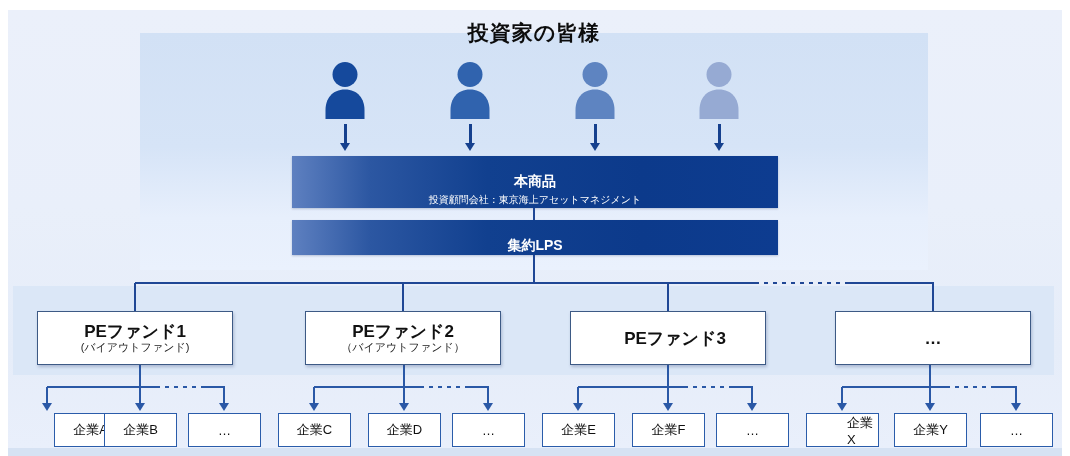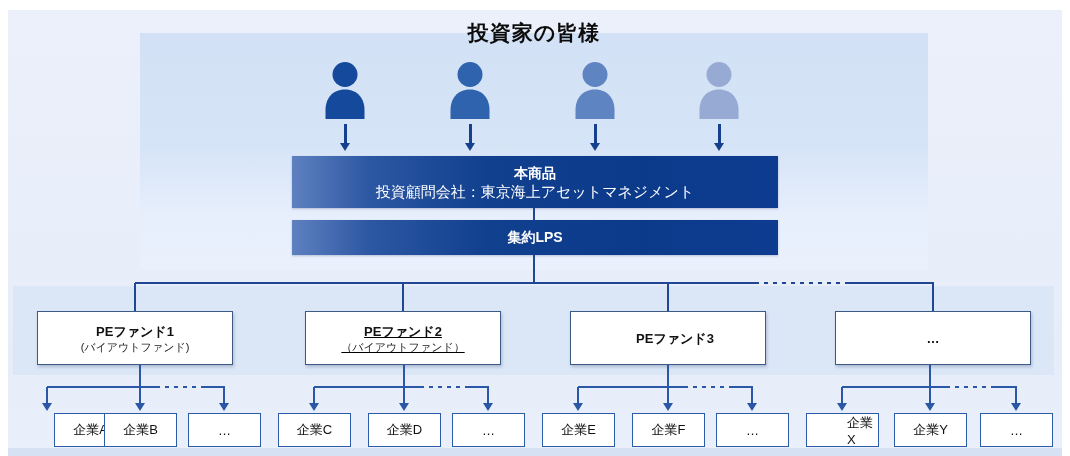--- a/index.html
+++ b/index.html
@@ -25,34 +25,34 @@
     left:8px;top:448px;width:1054px;height:8px;
     background:#d6e2f3;
   }
   .page-title{
     left:140px;top:19px;width:788px;text-align:center;
     font-size:21px;font-weight:bold;color:#0c0c0c;letter-spacing:1px;
   }
   .box-dark{
     left:292px;width:486px;color:#ffffff;text-align:center;
     background:linear-gradient(90deg,#5e80c0 0%,#2c57a2 16%,#11408f 40%,#0c3a8b 72%,#0d3c90 100%);
-    display:flex;flex-direction:column;justify-content:center;
+    display:flex;flex-direction:column;justify-content:flex-end;
     box-shadow:0 1px 2px rgba(30,50,100,0.25);
   }
   #product-box{top:156px;height:52px;}
   #lps-box{top:220px;height:35px;}
   .box-dark .l1{font-size:14px;font-weight:bold;line-height:19px;}
-  .box-dark .l2{font-size:15px;line-height:17px;}
+  .box-dark .l2{font-size:10px;line-height:17px;}
   .fund-box{
     top:311px;height:54px;width:196px;background:#ffffff;
     border:1px solid #3d5a85;box-shadow:1px 2px 3px rgba(50,70,120,0.28);
     display:flex;flex-direction:column;justify-content:center;text-align:center;
     box-sizing:border-box;z-index:3;
   }
-  .fund-name{font-size:13px;font-weight:bold;color:#111;line-height:17px;}
+  .fund-name{font-size:17px;font-weight:bold;color:#111;line-height:17px;}
   .fund-type{font-size:11px;color:#222;line-height:14px;}
   .company-box{
     top:413px;height:34px;width:73px;background:#ffffff;
     border:1.5px solid #2a5caa;
     display:flex;align-items:center;justify-content:center;
     font-size:13px;color:#111;box-sizing:border-box;z-index:3;
   }
   .vl{width:2px;background:#1f4795;z-index:2;}
   .hl{height:2px;background:#1f4795;z-index:2;}
   .vl.sub,.hl.sub{background:#2a58a6;}
@@ -130,21 +130,21 @@
     <div class="abs vl sub" style="left: 46px; top: 387px; height: 17px;"></div>
     <div class="abs arrow-head" style="left: 42px; top: 403px; border-top-color: rgb(42, 88, 166);"></div>
     <div class="abs company-box" style="left: 11px; margin-left: 43px;">企業A</div>
     <div class="abs vl sub" style="left: 139px; top: 387px; height: 17px;"></div>
     <div class="abs arrow-head" style="left: 135px; top: 403px; border-top-color: rgb(42, 88, 166);"></div>
     <div class="abs company-box" style="left: 104px;">企業B</div>
     <div class="abs vl sub" style="left: 223px; top: 387px; height: 17px;"></div>
     <div class="abs arrow-head" style="left: 219px; top: 403px; border-top-color: rgb(42, 88, 166);"></div>
     <div class="abs company-box" style="left: 188px;">…</div>
     <div class="abs vl " style="left: 402px; top: 283px; height: 28px;"></div>
-    <div class="abs fund-box" style="left: 305px; text-decoration: underline;">
+    <div class="abs fund-box" style="left: 305px;">
       <div class="fund-name">PEファンド2</div>
       <div class="fund-type">（バイアウトファンド）</div>
     </div>
     <div class="abs vl sub" style="left: 403px; top: 365px; height: 22px;"></div>
     <div class="abs hl sub" style="left: 314px; top: 386px; width: 106px;"></div>
     <div class="abs hl dot" style="left: 420px; top: 386px; width: 46px; background: repeating-linear-gradient(90deg, rgb(42, 88, 166) 0px, rgb(42, 88, 166) 4px, rgba(0, 0, 0, 0) 4px, rgba(0, 0, 0, 0) 9px);"></div>
     <div class="abs hl sub" style="left: 466px; top: 386px; width: 23px;"></div>
     <div class="abs vl sub" style="left: 313px; top: 387px; height: 17px;"></div>
     <div class="abs arrow-head" style="left: 309px; top: 403px; border-top-color: rgb(42, 88, 166);"></div>
     <div class="abs company-box" style="left: 278px;">企業C</div>

